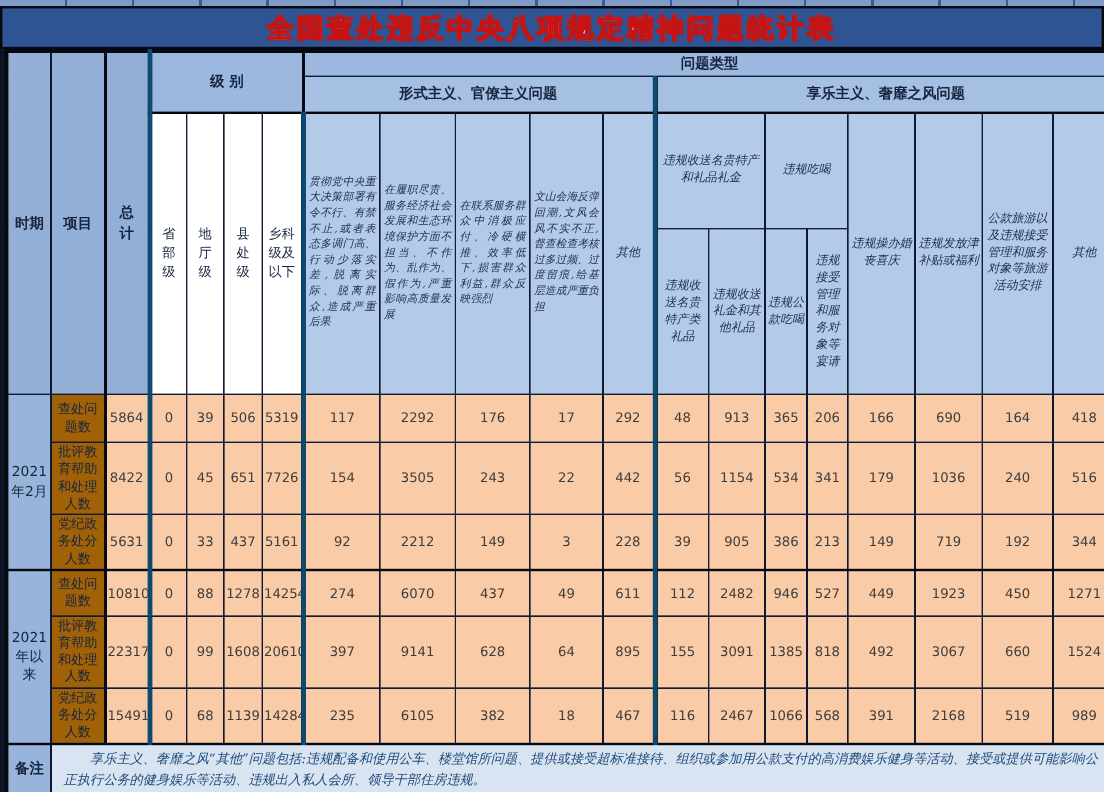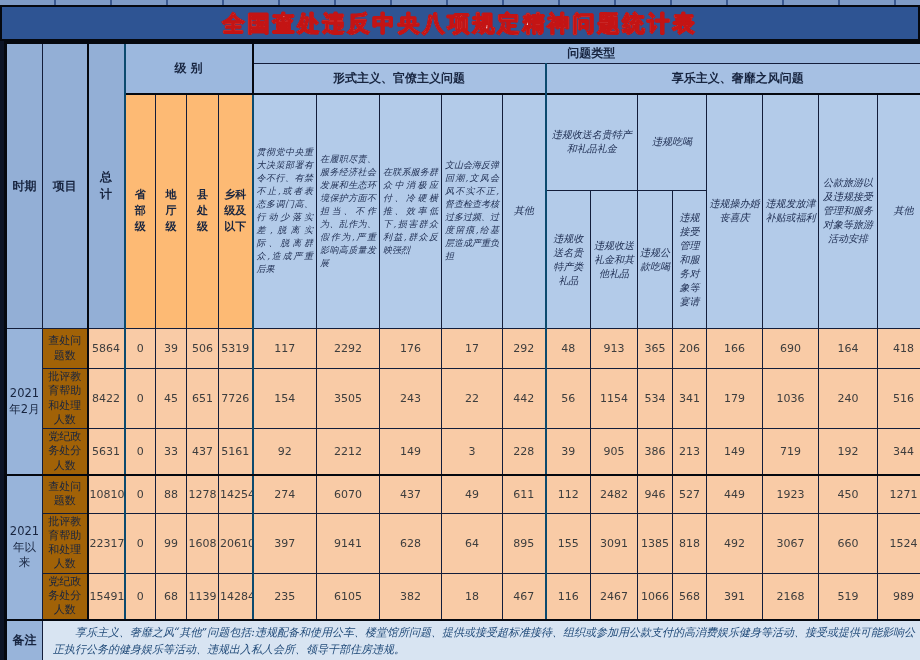--- a/index.html
+++ b/index.html
@@ -4,28 +4,28 @@
 <style>
   html,body{margin:0;padding:0}
   body{width:920px;height:660px;background:#0c1426;font-family:"DejavU Sans","DejaVu Sans",sans-serif;overflow:hidden}
   .frame{width:920px;height:660px;background:#0c1426;box-sizing:border-box}
   .strip-top{height:5px;background:#7f9bc6;background-image:repeating-linear-gradient(90deg,transparent 0,transparent 54px,#3c5a90 54px,#3c5a90 56px)}
   .title-bar{height:32px;background:#2e5493;border:2px solid #05080f;display:flex;align-items:flex-end;justify-content:center}
   .title-text{font-size:22px;font-weight:bold;color:#ffffff;letter-spacing:3px;-webkit-text-stroke:1px #c41414;text-shadow:1px 0 0 #c41414,-1px 0 0 #c41414,0 1px 0 #c41414,0 -1px 0 #c41414}
   table{border-collapse:collapse;table-layout:fixed;width:912px;margin:0 4px;background:#0c1426}
   th,td{border:1px solid #131d3a;padding:1px;overflow:hidden;box-sizing:border-box;vertical-align:middle;text-align:center}
   
-  .bl{border-left:2px solid #05080f}.br{border-right:2px solid #0c4a6e}
+  .bl{border-left:2px solid #05080f}.br{border-right:4px solid #0c4a6e}
   .bb{border-bottom:2px solid #05080f}.bt{border-top:2px solid #05080f}
   table{border:3px solid #05080f}
   
   .h-dark{background:#93afd6;color:#17243f;font-weight:bold;font-size:12px}
   .h-band{background:#9cb8de;color:#17243f;font-weight:bold;font-size:12px}
   .h-band2{background:#a6c0e3;color:#17243f;font-weight:bold;font-size:12px}
-  .h-light{background:#fdba74;color:#17243f;font-weight:bold;font-size:11px}
+  .h-light{background:#ffffff;color:#17243f;font-weight:normal;font-size:11px}
   .h-desc{background:#b3cbe9;color:#1d2c50;font-weight:normal;font-style:italic;font-size:9px;line-height:1.45;font-family:"DejaVu Serif",serif;text-align:justify;padding:2px 3px;vertical-align:middle}
   .h-desc2{background:#b3cbe9;color:#1d2c50;font-weight:normal;font-style:italic;font-size:10px;line-height:1.4;font-family:"DejaVu Serif",serif;padding:2px 2px;vertical-align:middle}
   .stack{display:block;margin:4px auto;word-break:break-all;line-height:1.45}
   .w1{width:1.15em}.w2{width:2.3em}
   thead tr.hr1{height:18px}
   thead tr.hr2{height:30px}
   thead tr.hr3{height:97px}
   thead tr.hr4{height:138px}
   
   td.period-cell{background:#98b4da;color:#17243f;font-size:11.5px;line-height:1.35}

